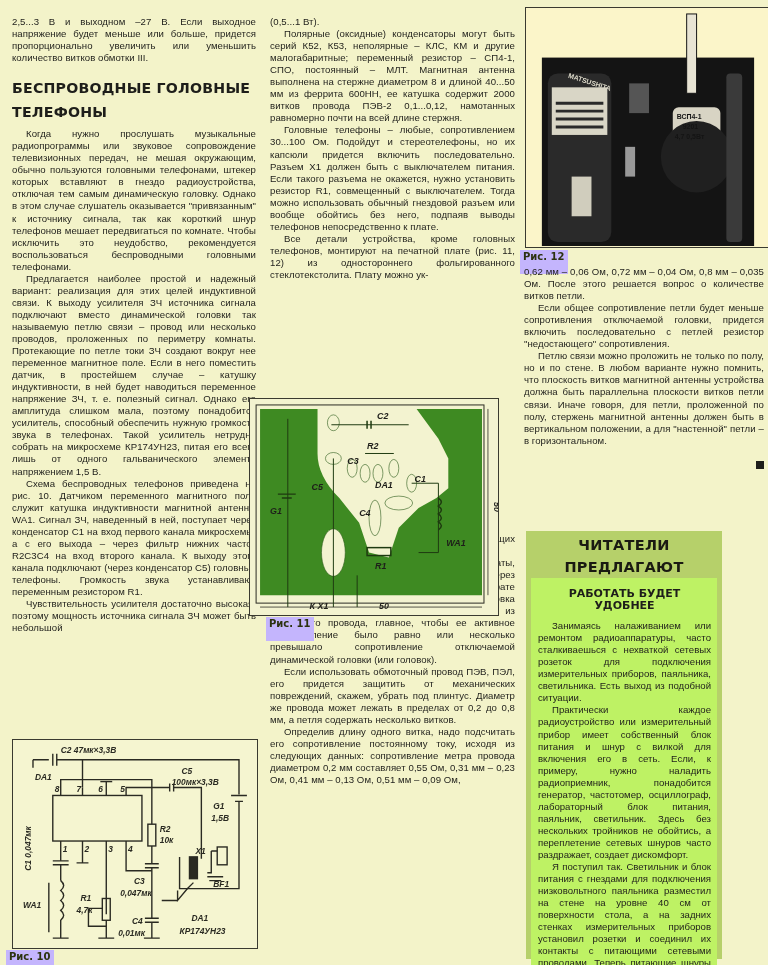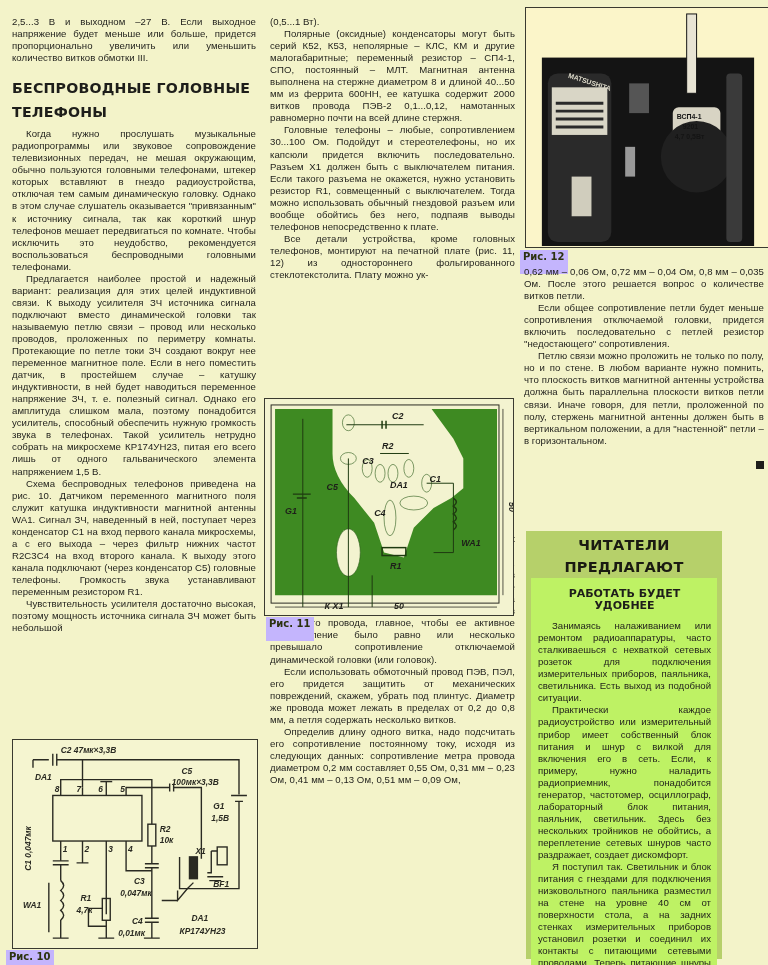--- a/index.html
+++ b/index.html
@@ -47,21 +47,21 @@
     padding: 1px 4px 12px 3px;
     font-family: "DejaVu Sans", sans-serif;
   }
 
   
   #fig10 { left: 12px; top: 739px; width: 246px; height: 210px; background: #f5f5d0; }
   #fig10 svg { width: 100%; height: 100%; display: block; }
   #fig10-label { left: 6px; top: 950px; }
 
   
-  #fig11 { left: 264px; top: 398px; width: 250px; height: 218px; background: #f3f3d0; }
+  #fig11 { left: 249px; top: 398px; width: 250px; height: 218px; background: #f3f3d0; }
   #fig11 svg { width: 100%; height: 100%; display: block; }
   #fig11-label { left: 266px; top: 617px; }
 
   
   #fig12 { left: 525px; top: 7px; width: 244px; height: 241px; background: #fbf5c9; }
   #fig12 svg { width: 100%; height: 100%; display: block; }
   #fig12-label { left: 520px; top: 250px; }
 
   .end-mark {
     display: block;

